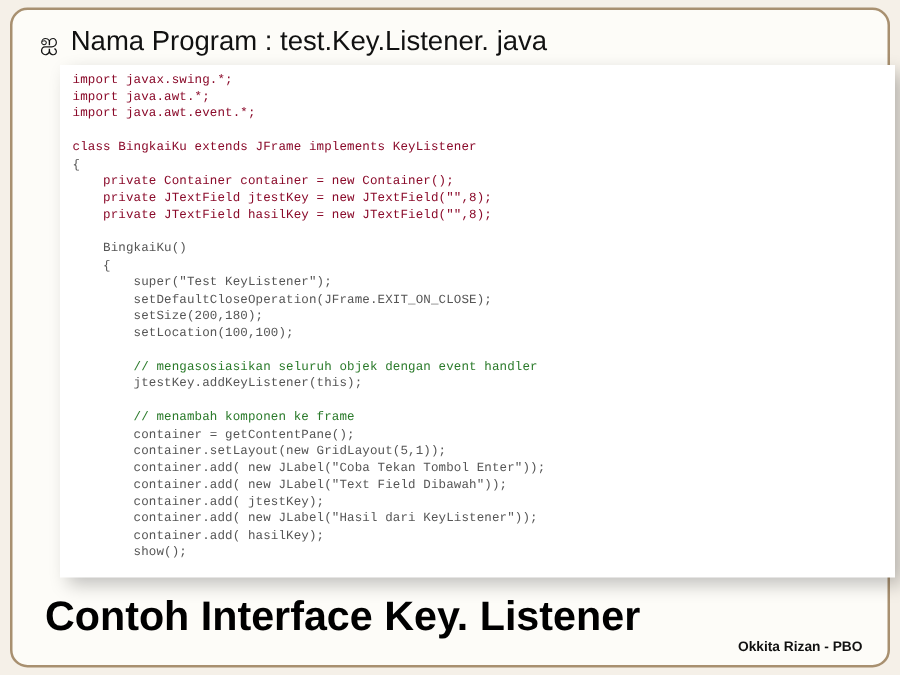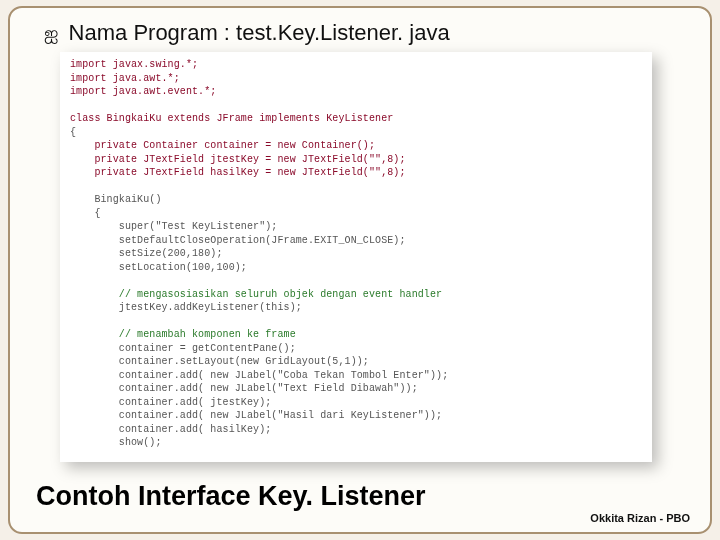--- a/index.html
+++ b/index.html
@@ -14,38 +14,38 @@
   }
   .slide-frame {
     position: absolute;
     top: 6px;
     left: 8px;
     right: 8px;
     bottom: 6px;
     border: 2px solid #a89070;
     border-radius: 14px;
     background: #fdfcf8;
-    padding: 10px 14px 6px 32px;
+    padding: 10px 14px 6px 20px;
     box-sizing: border-box;
   }
   .header {
     font-size: 22px;
     color: #111;
     font-family: Verdana, Geneva, sans-serif;
     margin: 2px 0 6px 2px;
   }
   .bullet {
     font-family: "Segoe Script", "Comic Sans MS", cursive;
     font-size: 18px;
     margin-right: 4px;
     vertical-align: 1px;
   }
   .code-block {
     background: #ffffff;
-    width: 592px;
+    width: 668px;
     height: 410px;
     margin: 0 0 0 18px;
     box-shadow: 6px 6px 14px rgba(0,0,0,.25);
     padding: 6px 10px;
     box-sizing: border-box;
     overflow: hidden;
   }
   .code-block pre {
     margin: 0;
     font-family: "Courier New", monospace;
@@ -55,21 +55,21 @@
     letter-spacing: 0.1px;
   }
   .kw   { color: #8a0a2a; }
   .cmt  { color: #2a7a2a; }
   .footer-title {
     position: absolute;
     left: 26px;
     bottom: 20px;
     font-family: Verdana, Geneva, sans-serif;
     font-weight: 700;
-    font-size: 27px;
+    font-size: 33px;
     color: #000;
   }
   .footer-author {
     position: absolute;
     right: 20px;
     bottom: 8px;
     font-family: Arial, sans-serif;
     font-size: 11px;
     font-weight: 700;
     color: #111;

